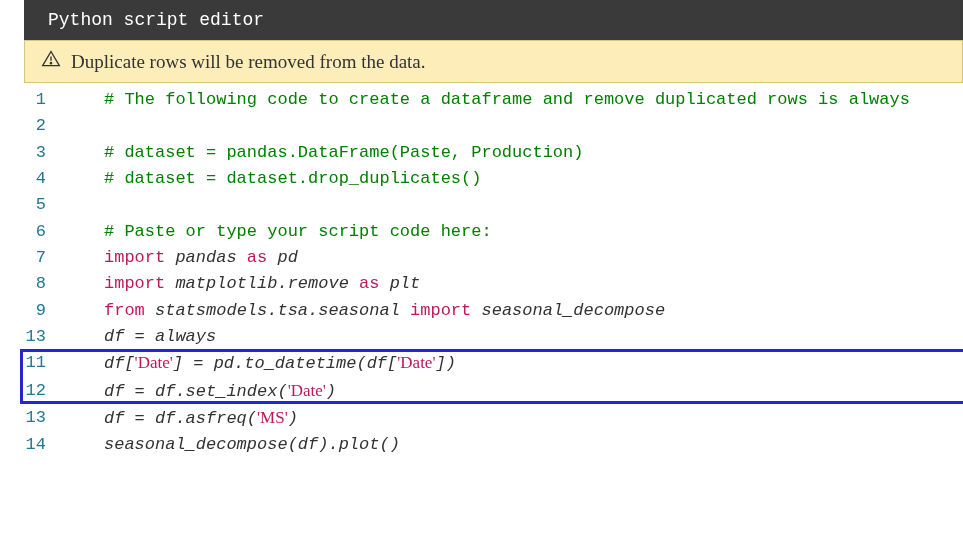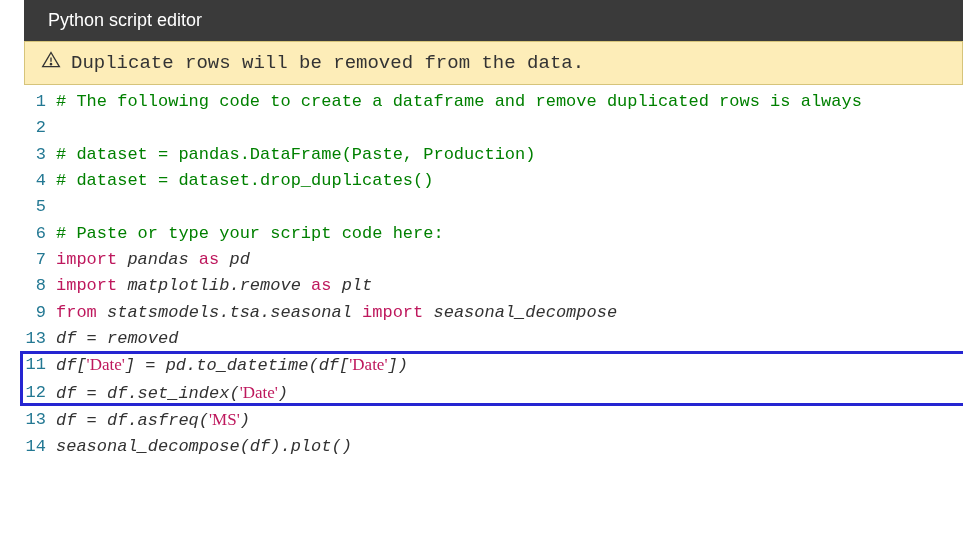--- a/index.html
+++ b/index.html
@@ -1,34 +1,34 @@
 <!DOCTYPE html>
 <html><head>
   <meta charset="utf-8">
   <style>
     * { margin: 0; padding: 0; box-sizing: border-box; }
     body { background: #fff; font-family: "Consolas", "Courier New", monospace; }
     .container { width: 963px; height: 552px; position: relative; background: #fff; }
     .header {
       background: #3a3a3a;
       color: #fff;
-      font-family: Liberation Sans, sans-serif;
+      font-family: Liberation Mono, monospace;
       font-size: 18px;
       font-weight: 400;
       padding: 10px 24px;
       margin-left: 24px;
     }
     .warning-bar {
       background: #fdedb8;
       border: 1px solid #d6c47a;
       padding: 8px 16px;
       display: flex;
       align-items: center;
       gap: 10px;
-      font-family: Liberation Mono, monospace;
+      font-family: Liberation Serif, serif;
       font-size: 19px;
       color: #333;
       margin-left: 24px;
     }
     .warning-icon {
       font-size: 20px;
       color: #333;
     }
     .editor {
       background: #fff;
@@ -45,21 +45,21 @@
       position: relative;
     }
     .gutter {
       width: 36px;
       text-align: right;
       padding-right: 10px;
       color: #237893;
       user-select: none;
       flex-shrink: 0;
     }
-    .code { flex: 1; }
+    .code { flex: 1; margin-left: 48px; }
     .c-comment { color: #008000; }
     .c-keyword { color: #be185d; }
     .c-text { color: #323232; font-style: italic; }
     .c-string { color: #be185d; font-family: Liberation Serif, serif; }
     .highlight-box {
       position: absolute;
       border: 3px solid #2525d1;
       pointer-events: none;
     }
     .cursor {
@@ -94,20 +94,20 @@
 
     <div class="line"><span class="gutter">1</span><span class="code"><span class="c-comment"># The following code to create a dataframe and remove duplicated rows is always</span></span></div>
       <div class="line"><span class="gutter">2</span><span class="code"></span></div>
       <div class="line"><span class="gutter">3</span><span class="code"><span class="c-comment"># dataset = pandas.DataFrame(Paste, Production)</span></span></div>
       <div class="line"><span class="gutter">4</span><span class="code"><span class="c-comment"># dataset = dataset.drop_duplicates()</span></span></div>
       <div class="line"><span class="gutter">5</span><span class="code"></span></div>
       <div class="line"><span class="gutter">6</span><span class="code"><span class="c-comment"># Paste or type your script code here:</span></span></div>
       <div class="line"><span class="gutter">7</span><span class="code"><span class="c-keyword">import</span><span class="c-text"> pandas </span><span class="c-keyword">as</span><span class="c-text"> pd</span></span></div>
       <div class="line"><span class="gutter">8</span><span class="code"><span class="c-keyword">import</span><span class="c-text"> matplotlib.remove </span><span class="c-keyword">as</span><span class="c-text"> plt</span></span></div>
       <div class="line"><span class="gutter">9</span><span class="code"><span class="c-keyword">from</span><span class="c-text"> statsmodels.tsa.seasonal </span><span class="c-keyword">import</span><span class="c-text"> seasonal_decompose</span></span></div>
-      <div class="line"><span class="gutter">13</span><span class="code"><span class="c-text">df = removed</span></span></div>
+      <div class="line"><span class="gutter">13</span><span class="code"><span class="c-text">df = always</span></span></div>
       <div class="line"><span class="gutter">11</span><span class="code"><span class="c-text">df[</span><span class="c-string">'Date'</span><span class="c-text">] = pd.to_datetime(df[</span><span class="c-string">'Date'</span><span class="c-text">])</span></span></div>
       <div class="line"><span class="gutter">12</span><span class="code"><span class="c-text">df = df.set_index(</span><span class="c-string">'Date'</span><span class="c-text">)</span></span></div>
       <div class="line"><span class="gutter">13</span><span class="code"><span class="c-text">df = df.asfreq(</span><span class="c-string">'MS'</span><span class="c-text">)</span></span></div>
       <div class="line"><span class="gutter">14</span><span class="code"><span class="c-text">seasonal_decompose(df).plot()</span></span></div>
       <div class="highlight-box" id="hlbox" style="left: 0px; top: 266.438px; width: 949px; height: 54.6875px;"></div>
   </div>
 </div>
 
 </body></html>

